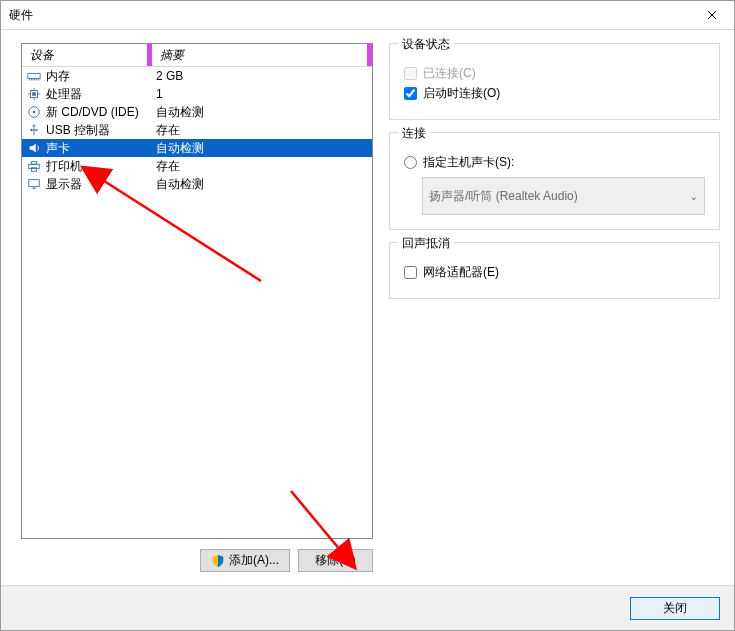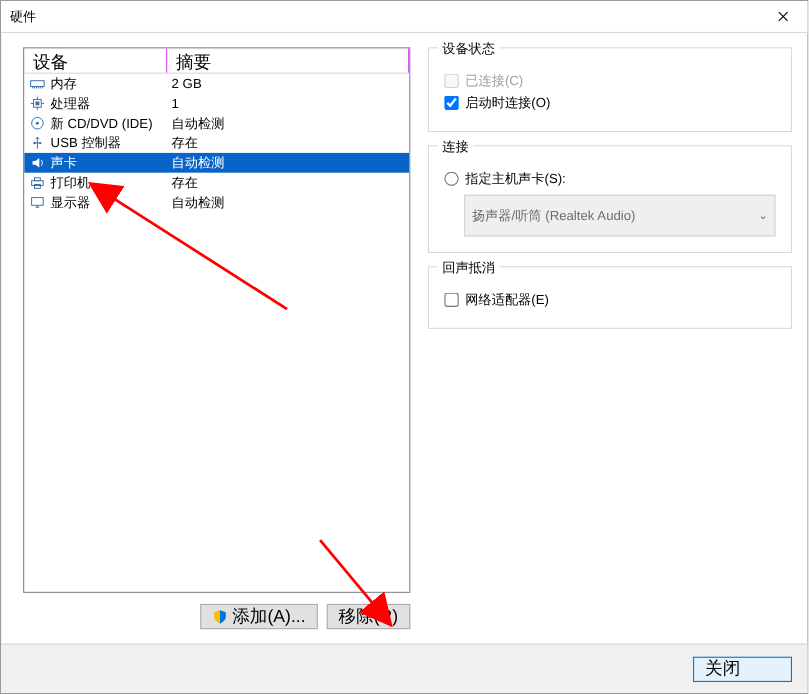--- a/index.html
+++ b/index.html
@@ -6,33 +6,33 @@
   .window{width:735px;height:631px;border:1px solid #9a9a9a;box-sizing:border-box;background:#fff;position:relative;}
   .titlebar{height:28px;display:flex;align-items:center;justify-content:space-between;padding:0 0 0 8px;border-bottom:1px solid #d9d9d9;background:#fff;}
   .titlebar .title{font-size:12px;}
   .titlebar .close{width:44px;height:100%;display:flex;align-items:center;justify-content:center;}
   .titlebar .close svg{width:10px;height:10px;}
   .content{position:absolute;top:28px;left:0;right:0;bottom:44px;padding:14px 14px 0 20px;box-sizing:border-box;}
   .columns{display:flex;height:100%;}
   .left-col{width:352px;display:flex;flex-direction:column;}
   .list-wrap{flex:1;border:1px solid #828790;background:#fff;overflow:hidden;}
   .list-header{display:flex;height:22px;border-bottom:1px solid #d9d9d9;}
-  .list-header .col{padding:3px 8px;color:#000;border-right:1px solid #d946ef;box-sizing:border-box;font-size:16px;}
+  .list-header .col{padding:3px 8px;color:#000;border-right:5px solid #d946ef;box-sizing:border-box;font-size:12px;font-style:italic;}
   .col-dev{width:130px;}
   .col-sum{flex:1;}
   .rows{}
   .row{display:flex;height:18px;align-items:center;}
   .row.selected{background:#0a64c8;color:#fff;}
   .row .col{padding:0 0 0 4px;box-sizing:border-box;display:flex;align-items:center;height:100%;overflow:hidden;white-space:nowrap;}
   .row .col-dev{width:130px;}
   .row .col-sum{flex:1;padding-left:4px;}
   .ico{width:16px;height:16px;margin-right:4px;display:inline-flex;align-items:center;justify-content:center;flex-shrink:0;}
   .ico svg{width:14px;height:14px;}
   .btn-row{display:flex;justify-content:flex-end;gap:8px;padding:10px 0 14px 0;}
-  .btn{height:23px;min-width:90px;padding:0 10px;border:1px solid #adadad;background:#e1e1e1;display:inline-flex;align-items:center;font-size:16px;cursor:default;box-sizing:border-box;}
+  .btn{height:23px;min-width:90px;padding:0 10px;border:1px solid #adadad;background:#e1e1e1;display:inline-flex;align-items:center;justify-content:center;font-size:12px;cursor:default;box-sizing:border-box;}
   .btn.small{min-width:75px;}
   .shield{width:14px;height:14px;margin-right:4px;}
   .right-col{flex:1;padding-left:16px;display:flex;flex-direction:column;gap:12px;}
   .group{border:1px solid #d9d9d9;position:relative;padding:18px 14px 14px 14px;}
   .group .legend{position:absolute;top:-8px;left:8px;background:#fff;padding:0 4px;font-size:12px;}
   .checkbox-line,.radio-line{display:flex;align-items:center;margin:3px 0;font-size:12px;}
   .checkbox-line input,.radio-line input{margin:0 6px 0 0;}
   .checkbox-line input[disabled]+span{color:#a0a0a0;}
   .select{width:100%;height:38px;margin-top:6px;margin-left:18px;box-sizing:border-box;border:1px solid #cfcfcf;background:#efefef;color:#6d6d6d;padding:0 6px;display:flex;align-items:center;justify-content:space-between;width:calc(100% - 18px);}
   .select .arrow{font-size:10px;color:#6d6d6d;}

